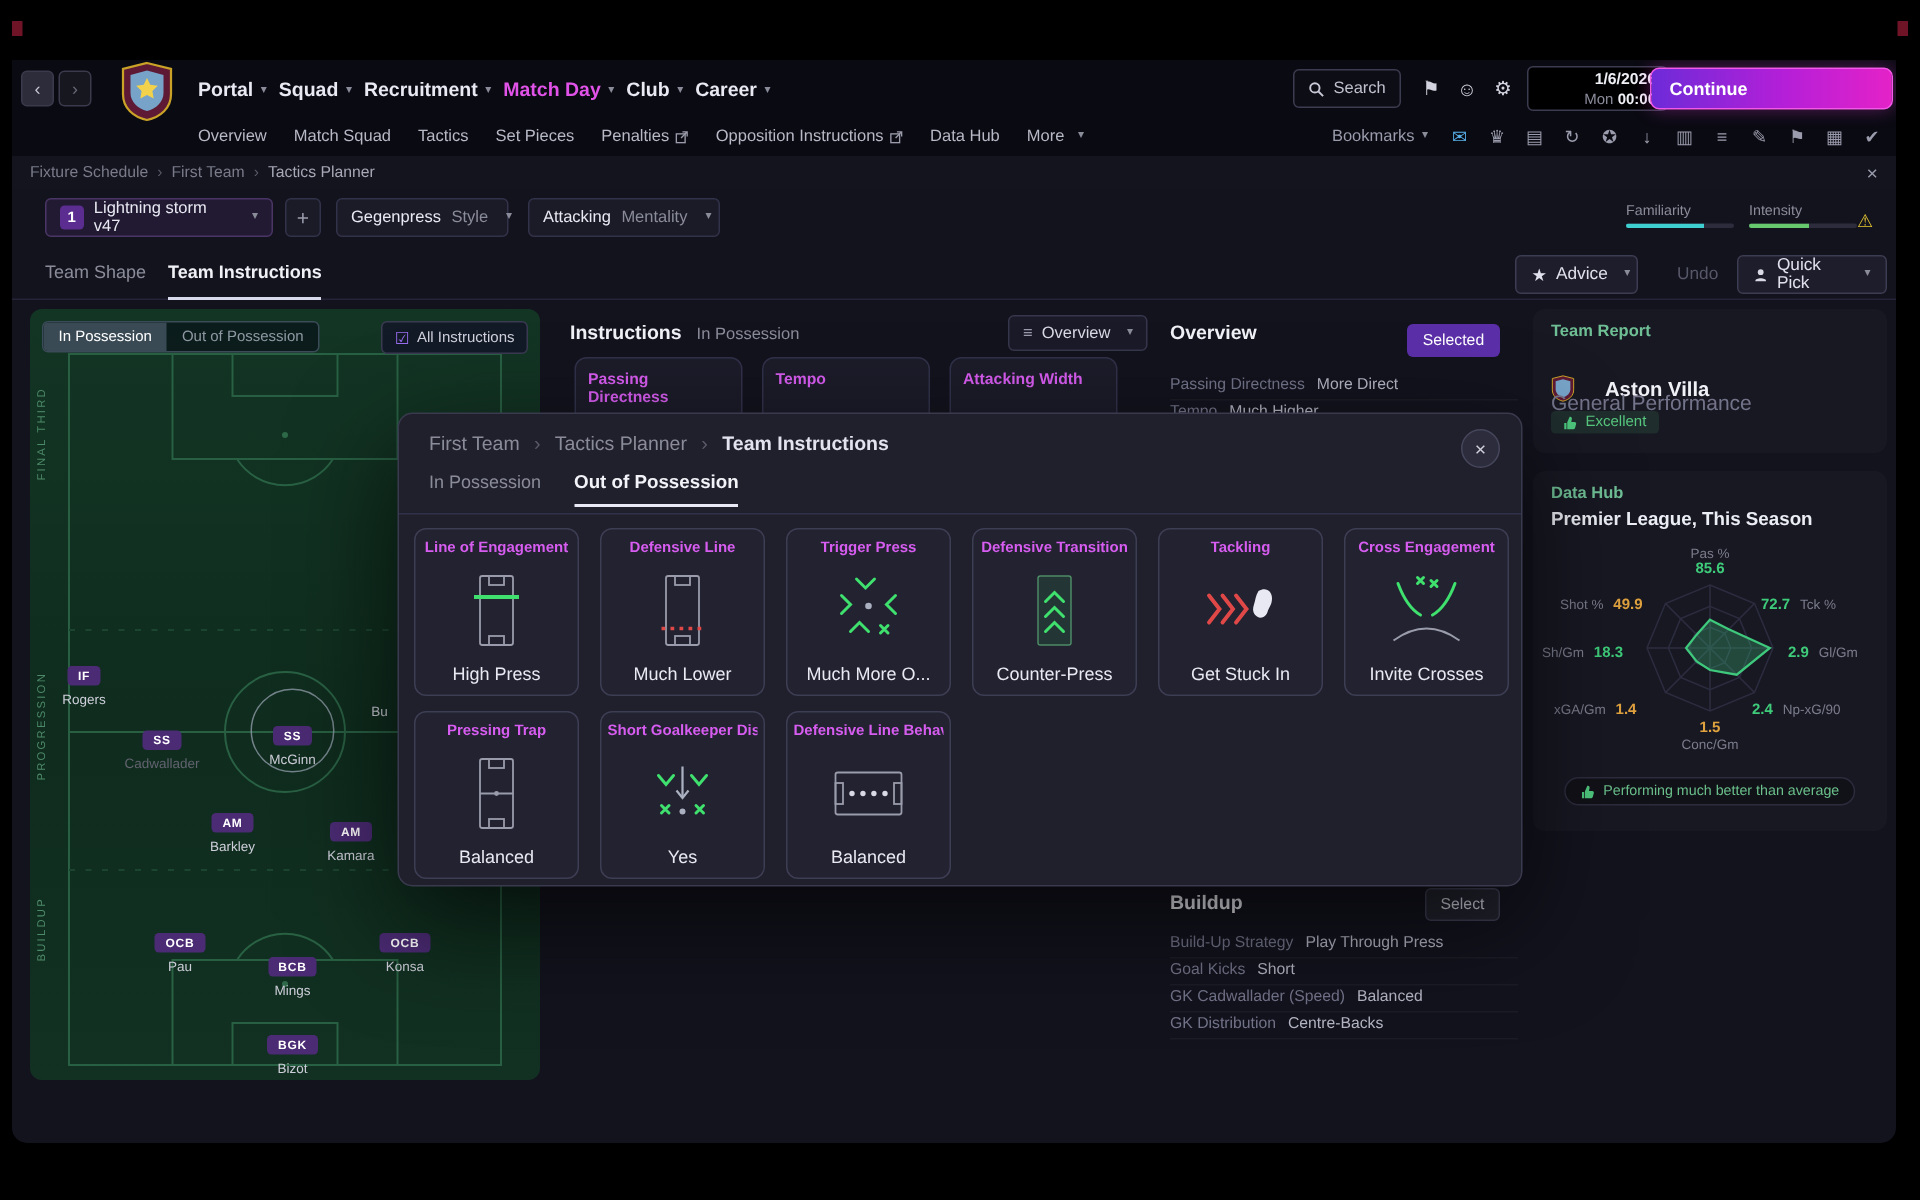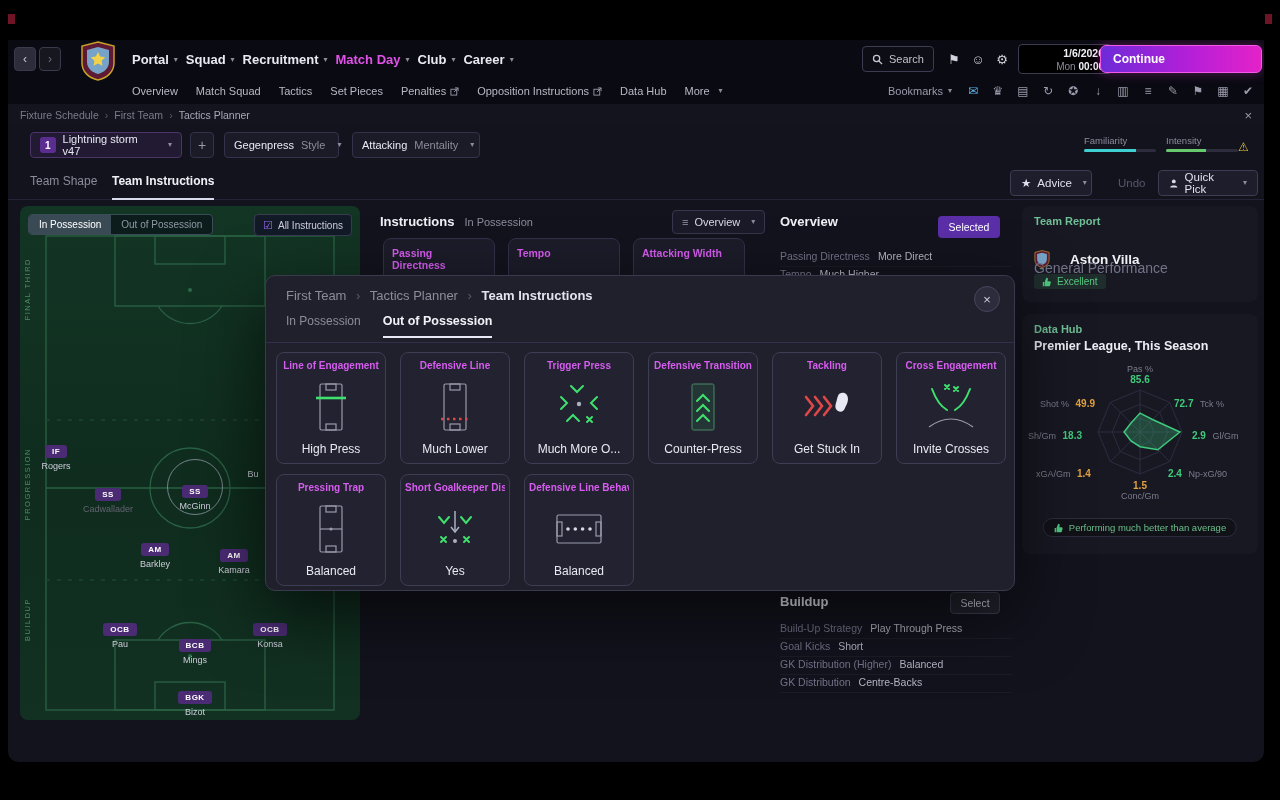--- a/index.html
+++ b/index.html
@@ -447,21 +447,21 @@
     <div class="selbtn select">Select</div>
     <div class="irow" style="top:496px">
       <span class="l">Build-Up Strategy</span>
         <span class="v">Play Through Press</span>
     </div>
     <div class="irow" style="top:514px">
       <span class="l">Goal Kicks</span>
         <span class="v">Short</span>
     </div>
     <div class="irow" style="top:532px">
-      <span class="l">GK Distribution (Higher)</span>
+      <span class="l">GK Cadwallader (Speed)</span>
         <span class="v">Balanced</span>
     </div>
     <div class="irow" style="top:550px">
       <span class="l">GK Distribution</span>
         <span class="v">Centre-Backs</span>
     </div>
 
     <div class="panel tr-panel">
       <span class="ptitle">Team Report</span>
       <div class="clubrow">

